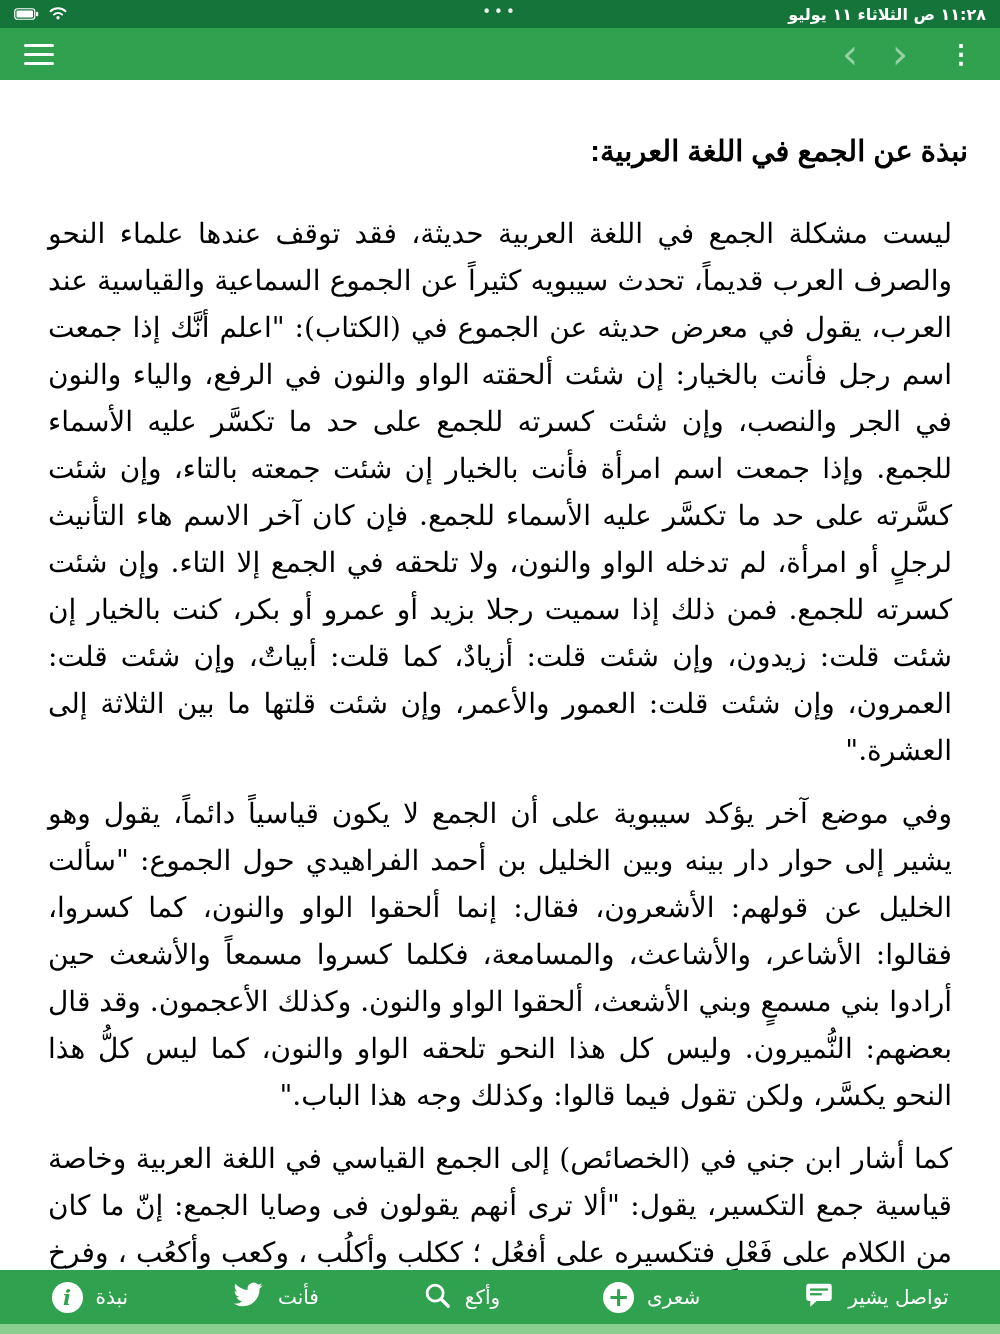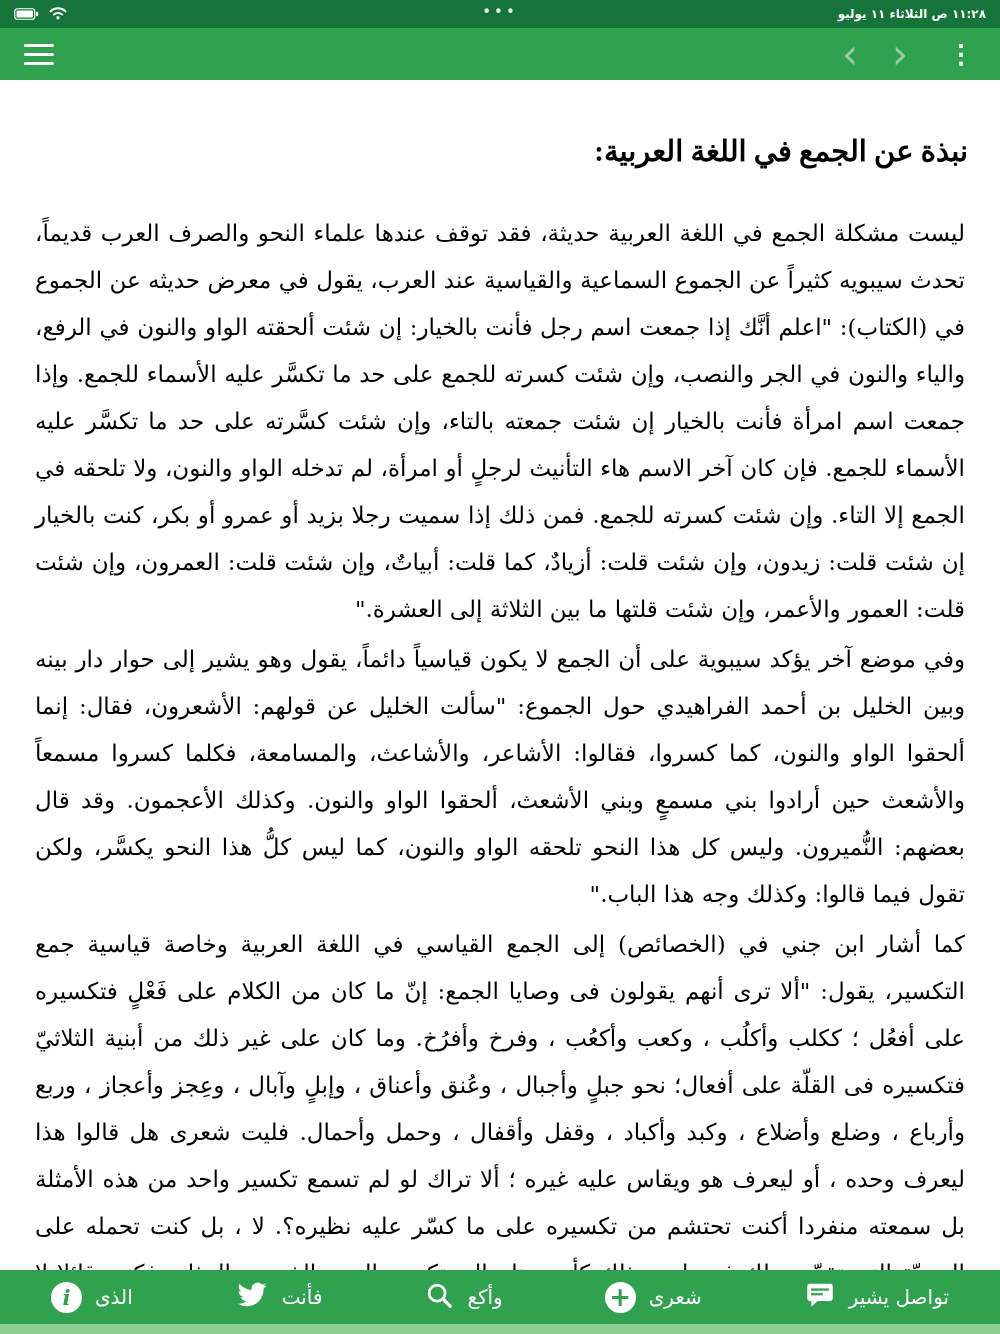--- a/index.html
+++ b/index.html
@@ -13,47 +13,47 @@
     position:absolute;top:0;left:0;width:100%;height:28px;
     background:var(--green_dark,#14743A);
     display:flex;align-items:center;justify-content:space-between;
     box-sizing:border-box;padding:0 14px;color:#fff;
   }
   .status-left{display:flex;align-items:center;gap:9px;}
   .status-center{
     position:absolute;left:50%;top:3px;transform:translateX(-50%);
     color:rgba(255,255,255,.9);font-size:15px;letter-spacing:3px;
   }
-  .status-right{direction:rtl;font-size:12px;font-weight:bold;white-space:nowrap;}
+  .status-right{direction:rtl;font-size:16px;font-weight:bold;white-space:nowrap;}
   
   .nav-bar{
     position:absolute;top:28px;left:0;width:100%;height:52px;
     background:var(--green_main,#2FA14F);
     display:flex;align-items:center;justify-content:space-between;
     box-sizing:border-box;padding:0 20px;
   }
   .menu-btn{display:flex;flex-direction:column;gap:6px;background:none;border:none;cursor:pointer;padding:4px;}
   .menu-btn span{display:block;width:30px;height:3px;background:#fff;border-radius:2px;}
   .nav-right{display:flex;align-items:center;gap:34px;}
   .chevron{color:rgba(255,255,255,.5);font-size:40px;line-height:1;user-select:none;cursor:pointer;font-family:"DejaVu Sans",sans-serif;}
   .dots-btn{color:#fff;font-size:26px;font-weight:bold;line-height:1;background:none;border:none;cursor:pointer;}
   
   .content{
     position:absolute;top:80px;left:0;width:100%;height:1190px;
     box-sizing:border-box;padding:0 32px;overflow:hidden;
     direction:rtl;text-align:justify;background:var(--bg,#fff);
   }
   .content h1{
-    font-family:Liberation Serif, serif;
+    font-family:Liberation Sans, sans-serif;
     font-size:29px;font-weight:bold;color:#000;
     margin:54px 0 42px 0;text-align:right;
   }
   .content p{
     font-family:"DejaVu Serif",serif;
-    font-size:23px;line-height:47px;color:#000;margin:3px;
+    font-size:28px;line-height:47px;color:#000;margin:16px;
   }
   
   .toolbar{
     position:absolute;top:1270px;left:0;width:100%;height:54px;
     background:var(--green_main,#2FA14F);
     display:flex;direction:rtl;align-items:center;justify-content:space-around;
   }
   .tb-item{display:flex;align-items:center;gap:13px;color:#fff;font-size:20px;cursor:pointer;}
   .tb-item .lbl{white-space:nowrap;}
   .circle-icon{
@@ -146,20 +146,20 @@
     <div class="tb-item">
       <span class="lbl">فأنت</span>
       <span>
         <svg width="34" height="29" viewBox="0 0 24 24">
           <path fill="#fff" d="M23.953 4.57a10 10 0 0 1-2.825.775 4.958 4.958 0 0 0 2.163-2.723 9.99 9.99 0 0 1-3.127 1.195 4.92 4.92 0 0 0-8.384 4.482C7.69 8.095 4.067 6.13 1.64 3.162a4.822 4.822 0 0 0-.666 2.475c0 1.71.87 3.213 2.188 4.096a4.904 4.904 0 0 1-2.228-.616v.06a4.923 4.923 0 0 0 3.946 4.827 4.996 4.996 0 0 1-2.212.085 4.937 4.937 0 0 0 4.604 3.417 9.868 9.868 0 0 1-6.102 2.105c-.39 0-.779-.023-1.17-.067a13.995 13.995 0 0 0 7.557 2.209c9.054 0 13.999-7.496 13.999-13.986 0-.209 0-.42-.015-.63a9.936 9.936 0 0 0 2.46-2.548z"></path>
         </svg>
       </span>
     </div>
 
     <div class="tb-item">
-      <span class="lbl">الذى</span>
+      <span class="lbl">نبذة</span>
       <span class="circle-icon info">i</span>
     </div>
 
   </div>
 
   <div class="bottom-strip"></div>
 </div>
 
 </body></html>

